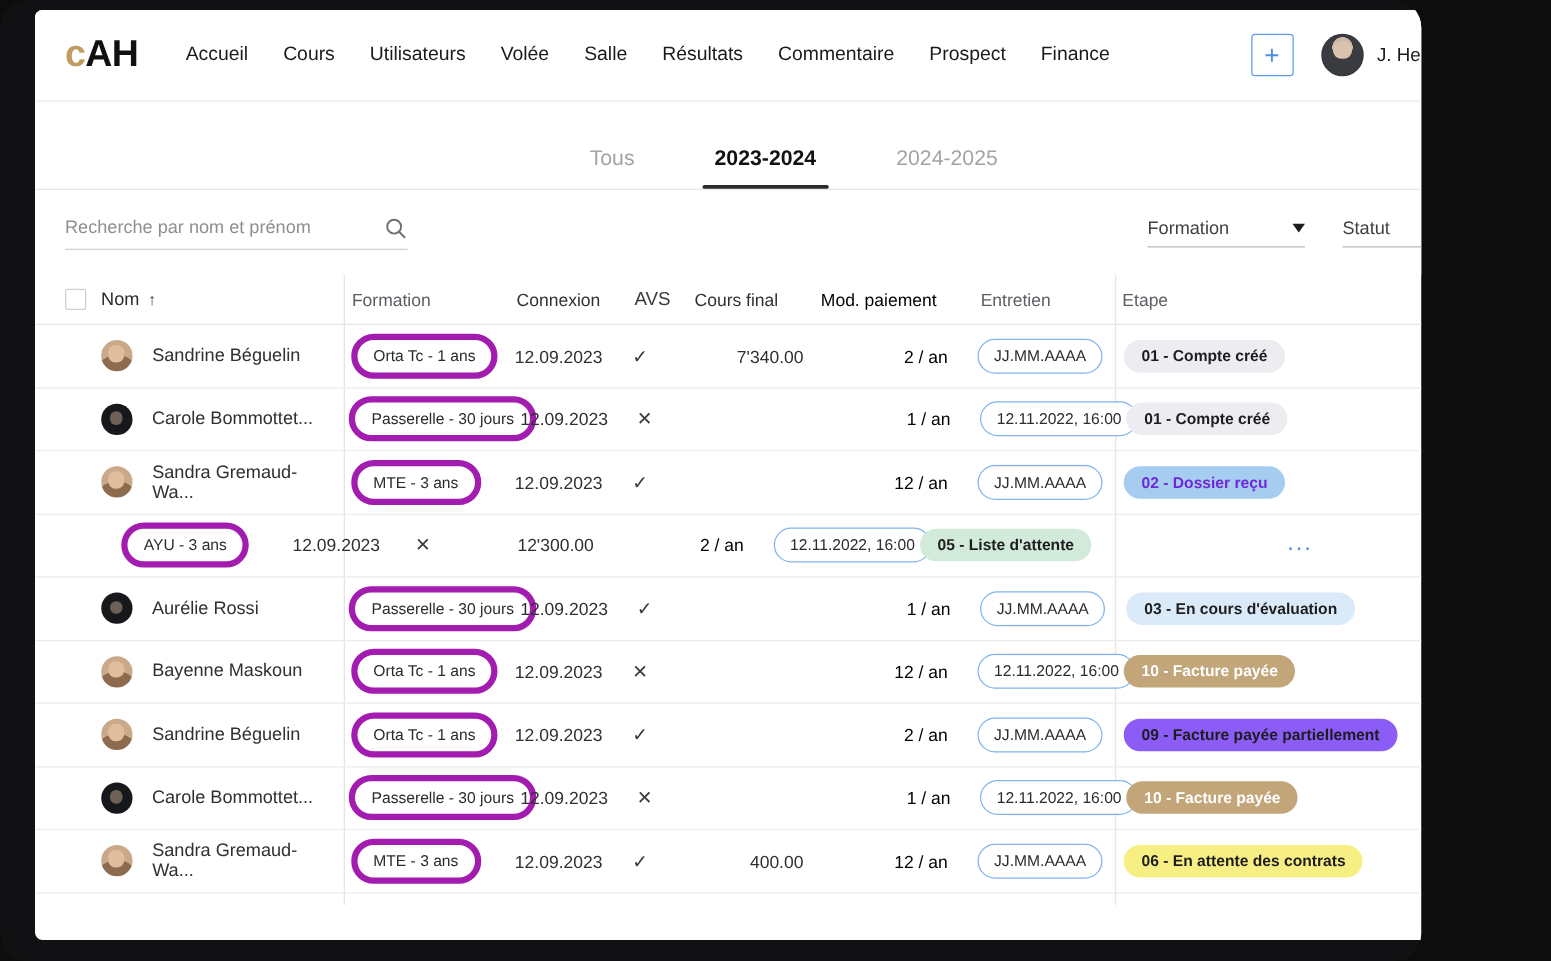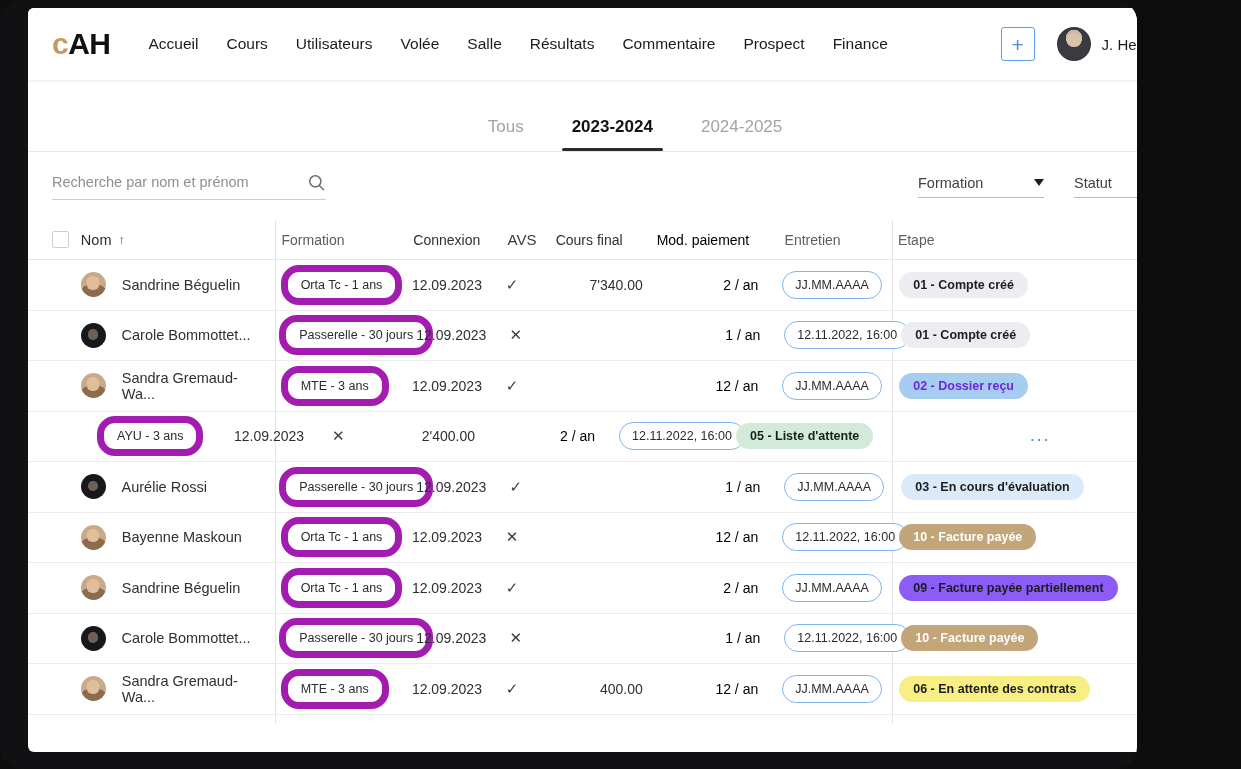--- a/index.html
+++ b/index.html
@@ -87,21 +87,21 @@
 
   
   .tabsrow {
     position: relative;
     height: 72px;
     display: flex; align-items: center;
     background: #fff;
     border-bottom: 1px solid #e7e7e9;
   }
   .tabs {
-    display: flex; gap: 0;
+    display: flex; gap: 16px;
     margin: 0 auto;
     align-items: flex-end;
     height: 100%;
     padding-left: 18px;
   }
   .tab {
     font-size: 17px;
     color: #a3a3a8;
     padding: 0 24px 14px 24px;
     cursor: pointer;
@@ -194,21 +194,21 @@
   .c-mod { width: 108px; text-align: right; font-size: 14px; color:#000000; }
   .c-entretien { width: 120px; padding-left: 24px; }
   .c-etape { width: 290px; padding-left: 21px; }
   .c-actions { width: 70px; text-align:center; }
 
   .thead .c-prix { text-align:left; padding-right:0; }
   .thead .c-mod { text-align:left; }
 
   .pill-blue {
     display: inline-block;
-    border: 7px solid #a21caf;
+    border: 5px solid #a21caf;
     border-radius: 18px;
     padding: 6px 13px;
     font-size: 12.5px;
     color: #2b2b30;
     background: #fff;
     white-space: nowrap;
   }
   .pill-entretien {
     display: inline-block;
     border: 1px solid #7fb4ef;
@@ -393,21 +393,21 @@
             <div class="c-etape"><span class="badge" style="background:#a6cdf0;color:#6d28d9">02 - Dossier reçu</span></div>
             <div class="c-actions"><span class="ellipsis">...</span></div>
           </div>
           <div class="trow">
             <div class="c-chk">
               <div class="chkbox" style="visibility:hidden"></div>
             </div>
             <div class="c-formation"><span class="pill-blue">AYU - 3 ans</span></div>
             <div class="c-connexion">12.09.2023</div>
             <div class="c-avs cross">✕</div>
-            <div class="c-prix">2'400.00</div>
+            <div class="c-prix">12'300.00</div>
             <div class="c-mod">2 / an</div>
             <div class="c-entretien"><span class="pill-entretien">12.11.2022, 16:00</span></div>
             <div class="c-etape"><span class="badge" style="background:#d2ead9;color:#1d1d20">05 - Liste d'attente</span></div>
             <div class="c-actions"><span class="ellipsis">...</span></div>
           </div>
           <div class="trow">
             <div class="c-chk">
               <div class="chkbox" style="visibility:hidden"></div>
             </div>
             <div class="c-name">

